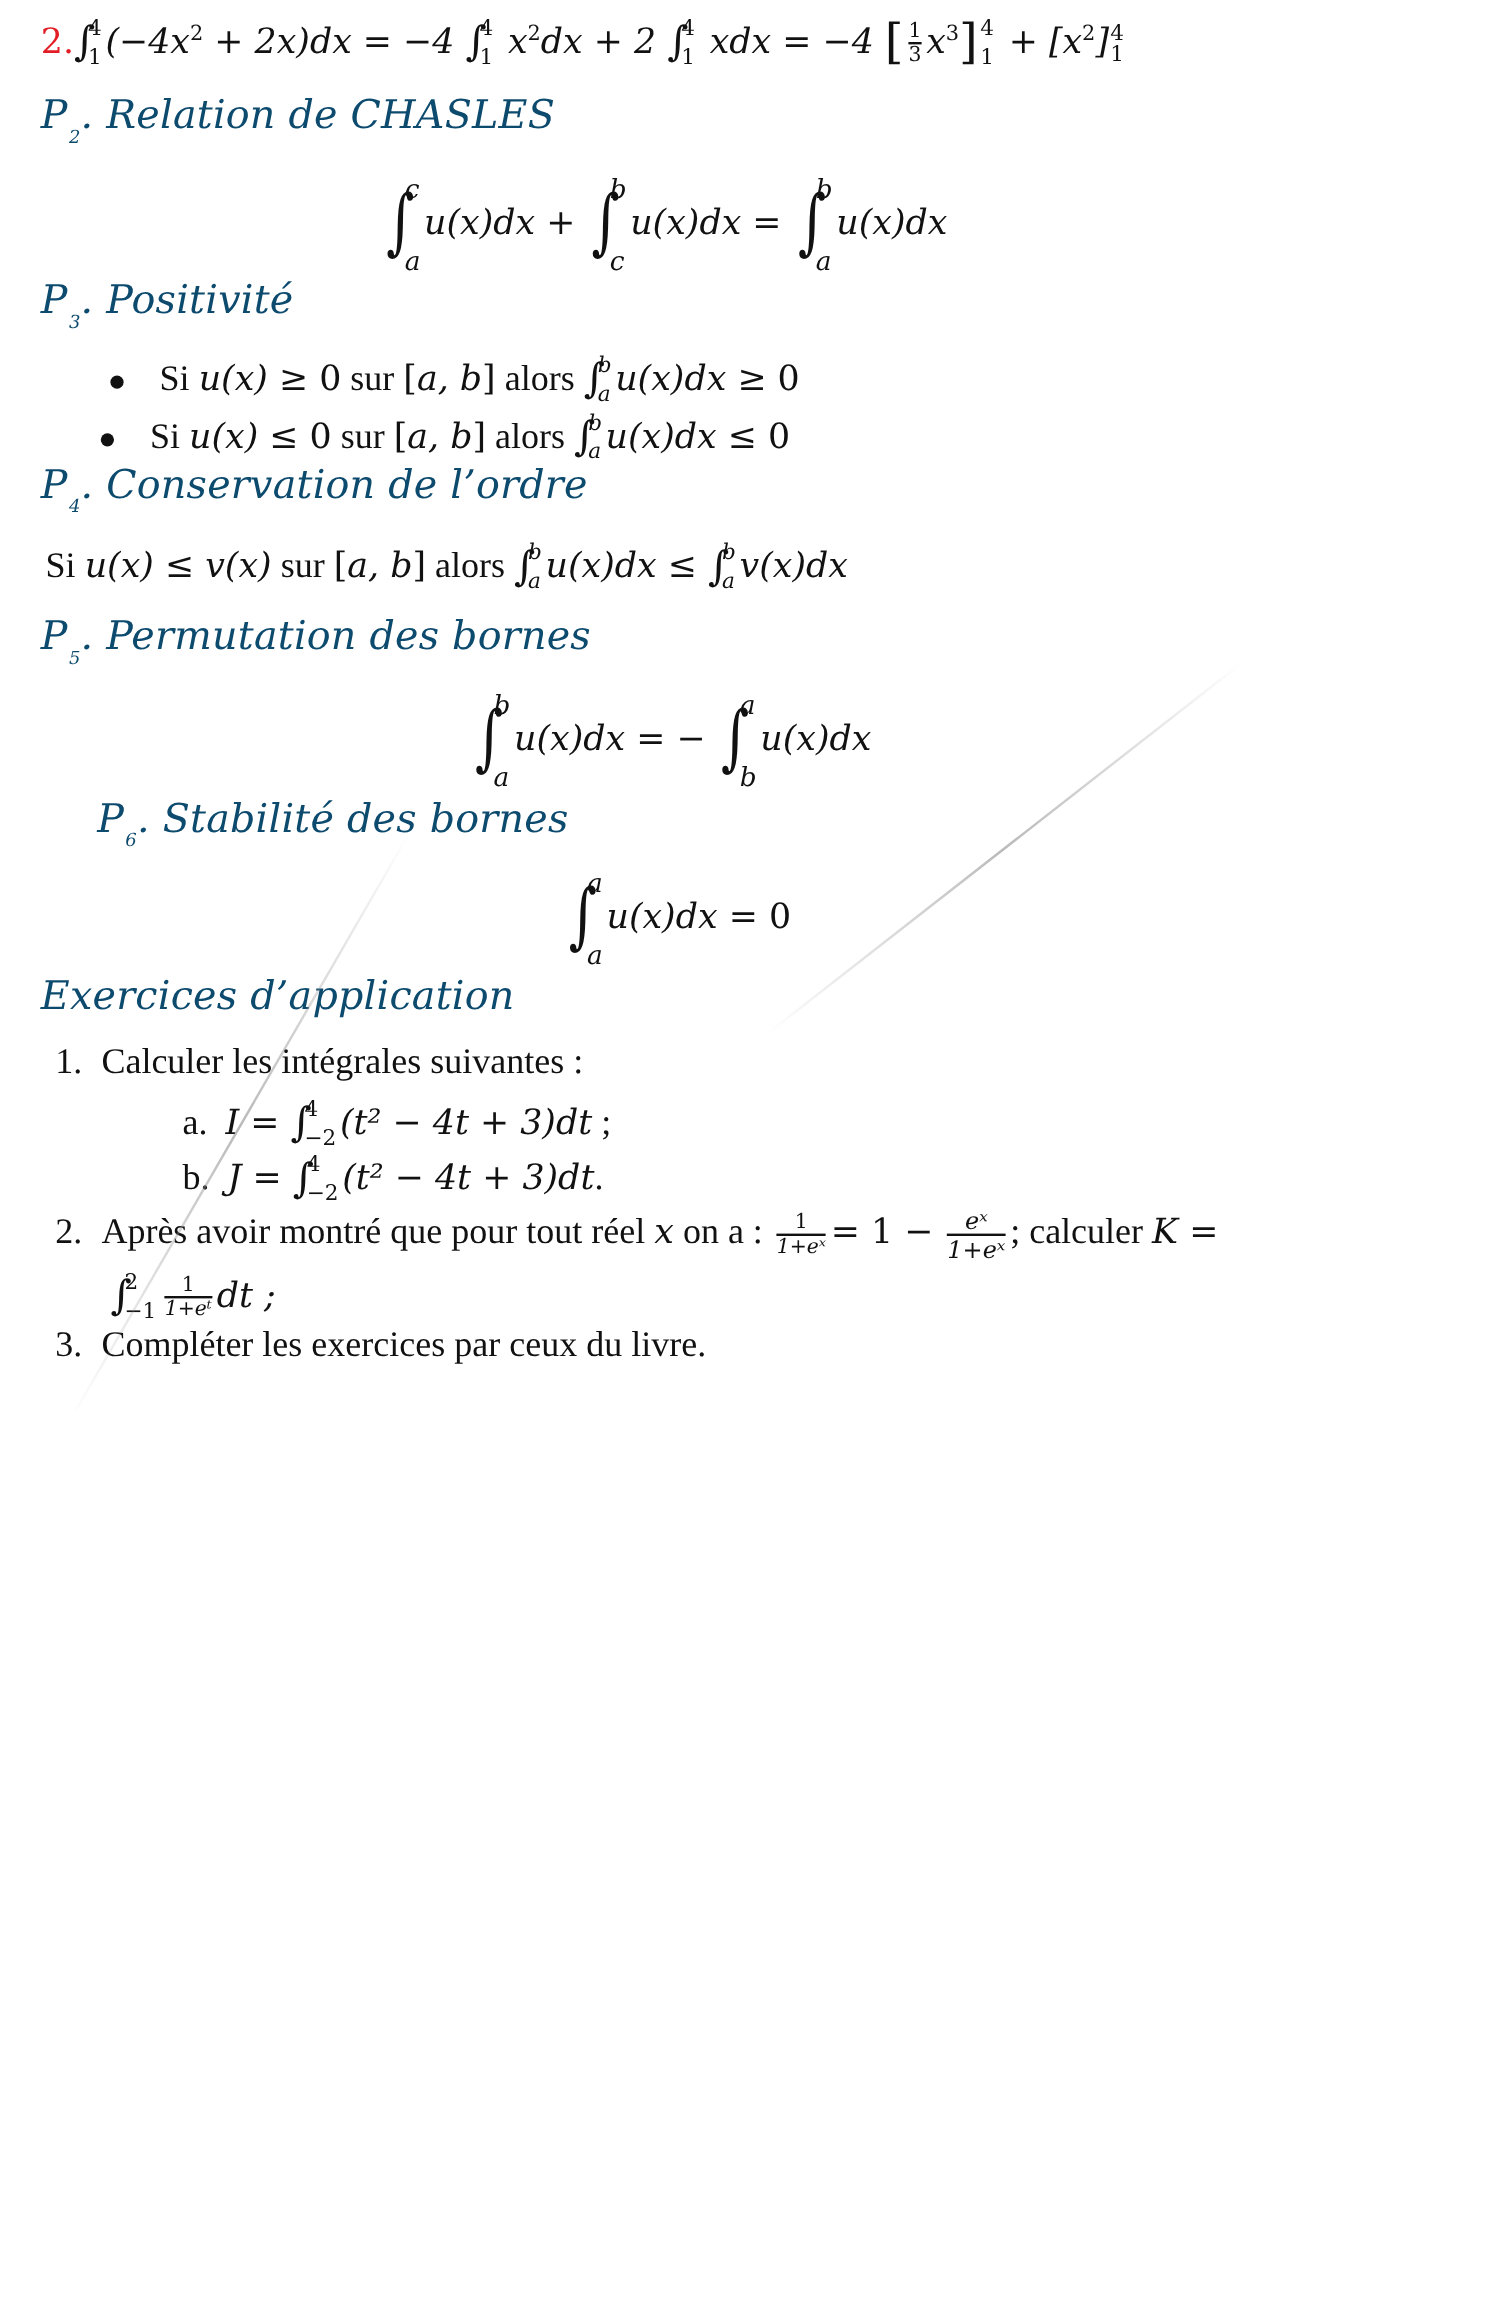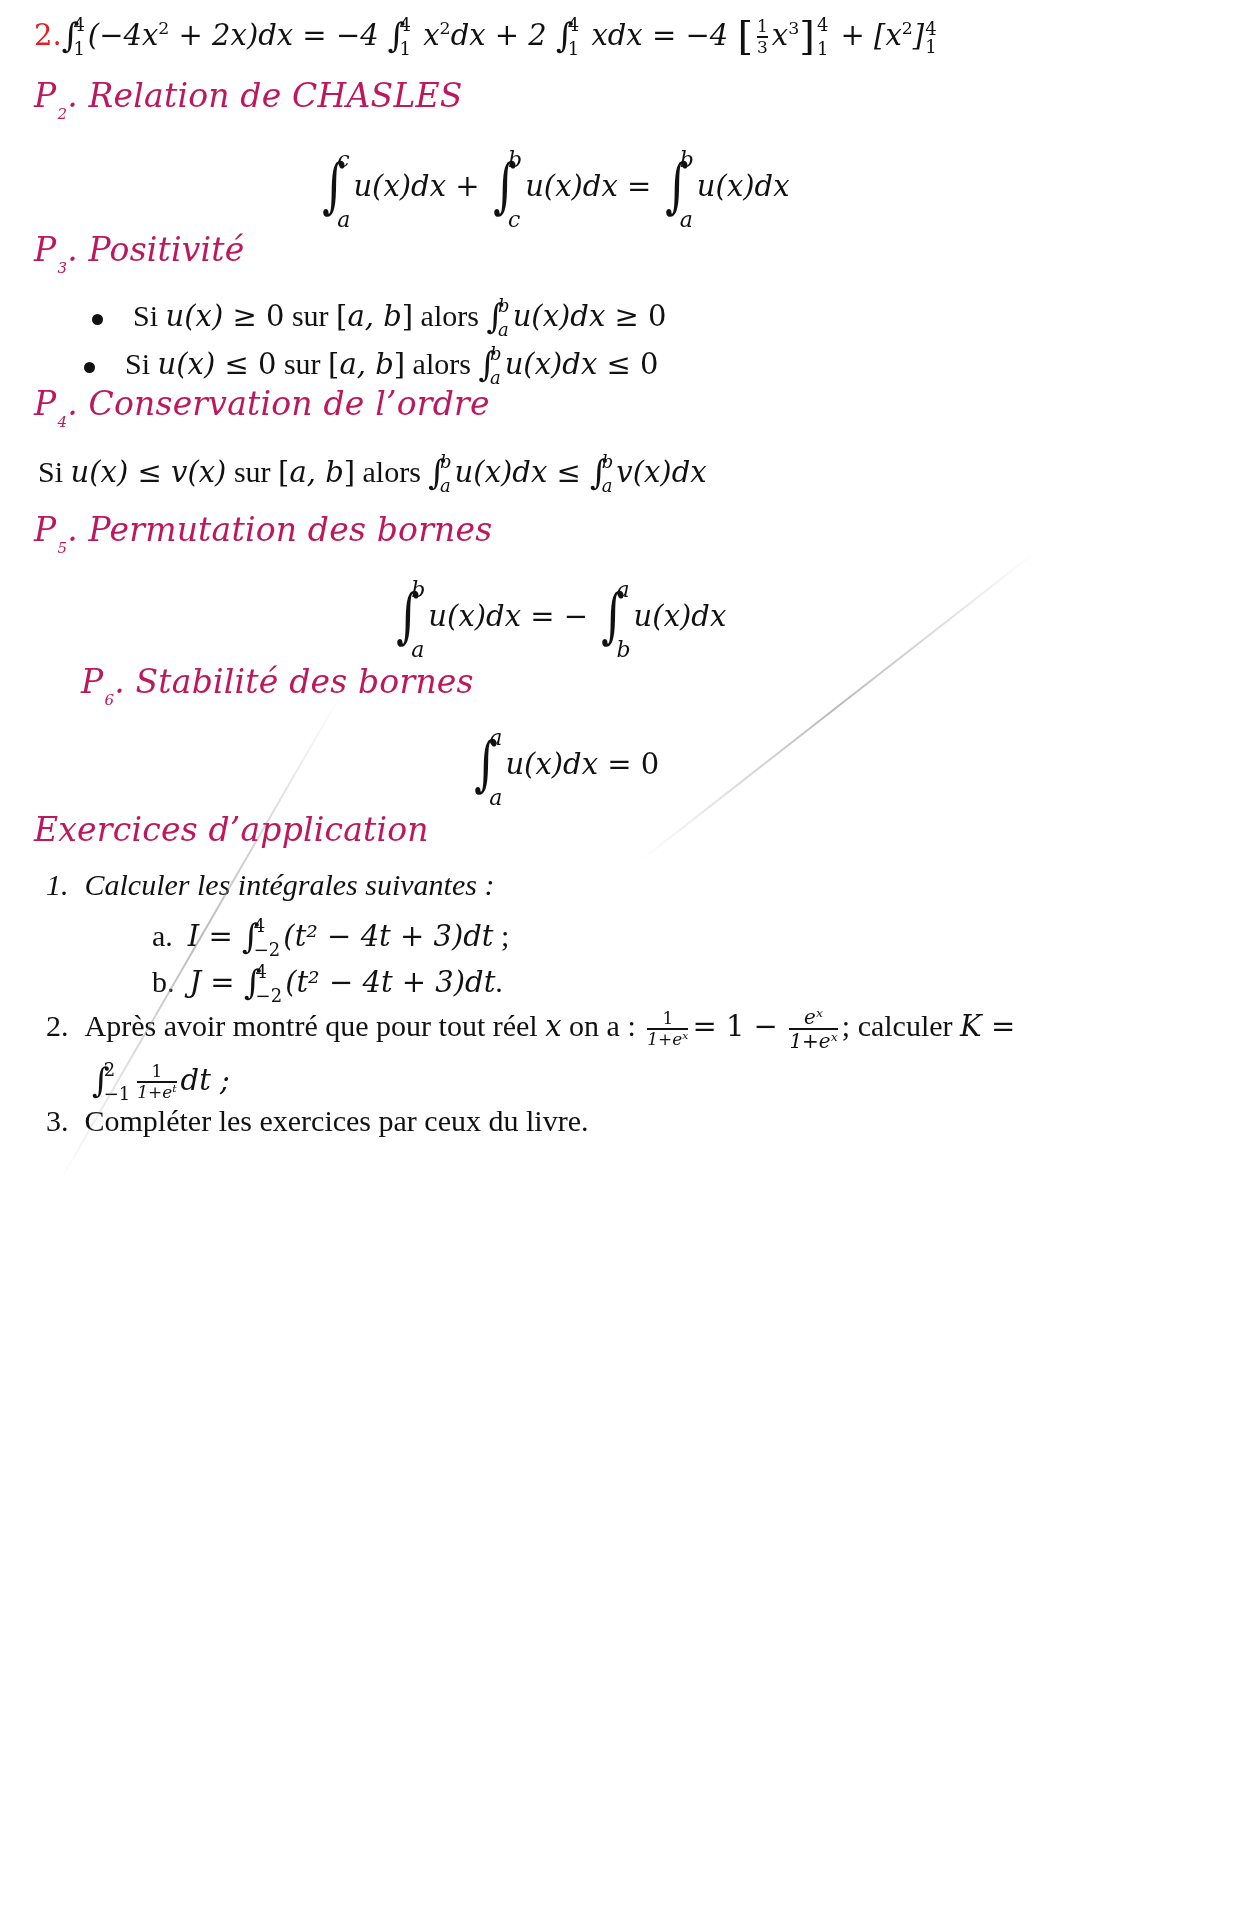--- a/index.html
+++ b/index.html
@@ -4,21 +4,21 @@
   <style>
     html, body { margin: 0; padding: 0; background: #ffffff; }
     body {
       width: 1258px; height: 1921px; position: relative; overflow: hidden;
       font-family: "Liberation Serif", serif; color: #111111;
     }
     .abs { position: absolute; white-space: nowrap; }
     .math { font-family: "DejaVu Serif", serif; font-style: italic; font-size: 29px; }
     .math .up { font-style: normal; }
     .heading {
-      font-family: "DejaVu Serif", serif; font-style: italic; color: #be185d;
+      font-family: "DejaVu Serif", serif; font-style: italic; color: #0c4a6e;
       font-size: 33px; letter-spacing: 0.2px;
     }
     .heading .p-sub { font-size: 15px; position: relative; top: 12px; margin-left: 1px; }
     .text { font-family: "Liberation Serif", serif; font-size: 30px; }
     .num-red { color: #e21d25; font-style: normal; }
     sup, sub { font-size: 60%; line-height: 0; }
     .int { font-style: normal; font-size: 34px; position: relative; top: 2px; }
     .bigint { font-style: normal; font-size: 60px; position: relative; top: 10px; transform: scaleX(0.75); display: inline-block; }
     .limits { display: inline-flex; flex-direction: column; vertical-align: middle; font-size: 20px; line-height: 1; margin-left: -6px; margin-right: 3px; }
     .limits.big { font-size: 22px; height: 82px; justify-content: space-between; margin-left: -12px; position: relative; top: 2px; }
@@ -123,21 +123,21 @@
 
 <div class="abs math" style="left:470px; top:718px;">
   <span class="bigint">∫</span><span class="limits big">
       <span>a</span>
       <span>a</span>
     </span><i>u</i>(<i>x</i>)<i>dx</i> <span class="up">= 0</span>
 </div>
 
 <div class="abs heading" style="left:34px; top:810px;">Exercices d’application</div>
 
-<div class="abs text" style="left:46px; top:868px;font-style:italic;">
+<div class="abs text" style="left:46px; top:868px;">
   <span>1.</span><span style="display:inline-block; width:16px"></span><span>Calculer les intégrales suivantes :</span>
 </div>
 <div class="abs text" style="left:152px; top:914px;">
   <span>a.</span>&nbsp;&nbsp;<span class="math"><i>I</i> <span class="up">=</span> <span class="int">∫</span><span class="limits small">
         <span class="up">4</span>
         <span class="up">−2</span>
       </span><span>(t² − 4t + 3)dt</span></span><span> ;</span>
 </div>
 <div class="abs text" style="left:152px; top:960px;">
   <span>b.</span>&nbsp;&nbsp;<span class="math"><i>J</i> <span class="up">=</span> <span class="int">∫</span><span class="limits small">

